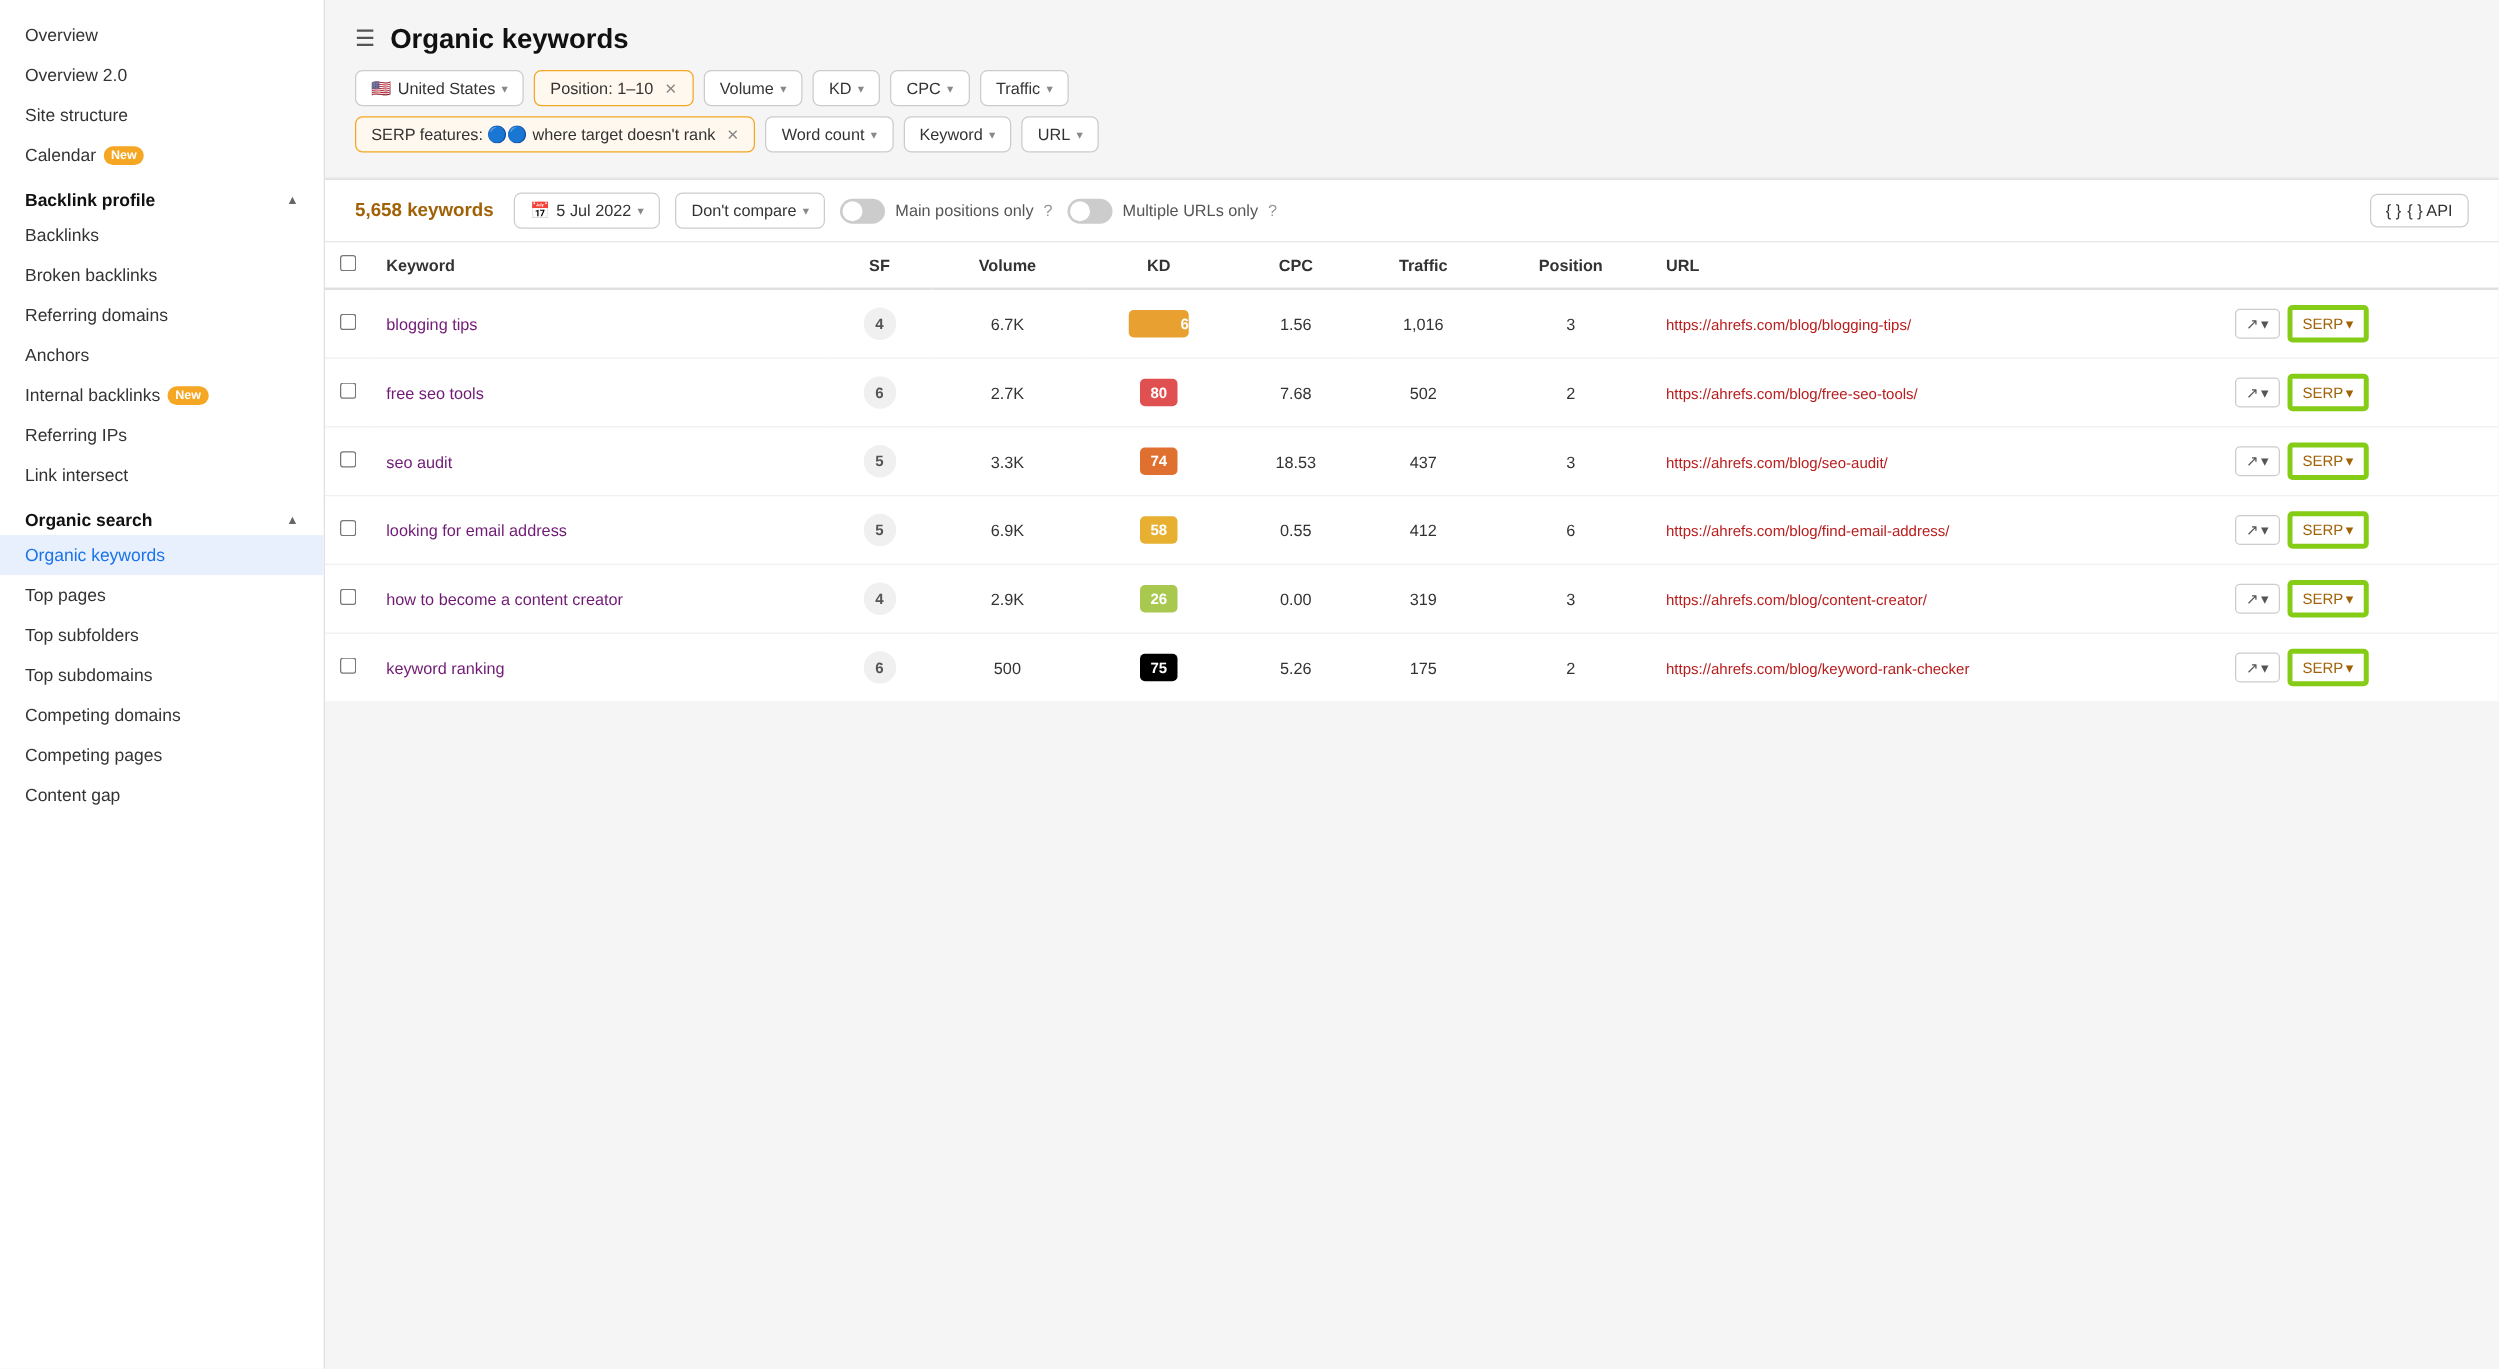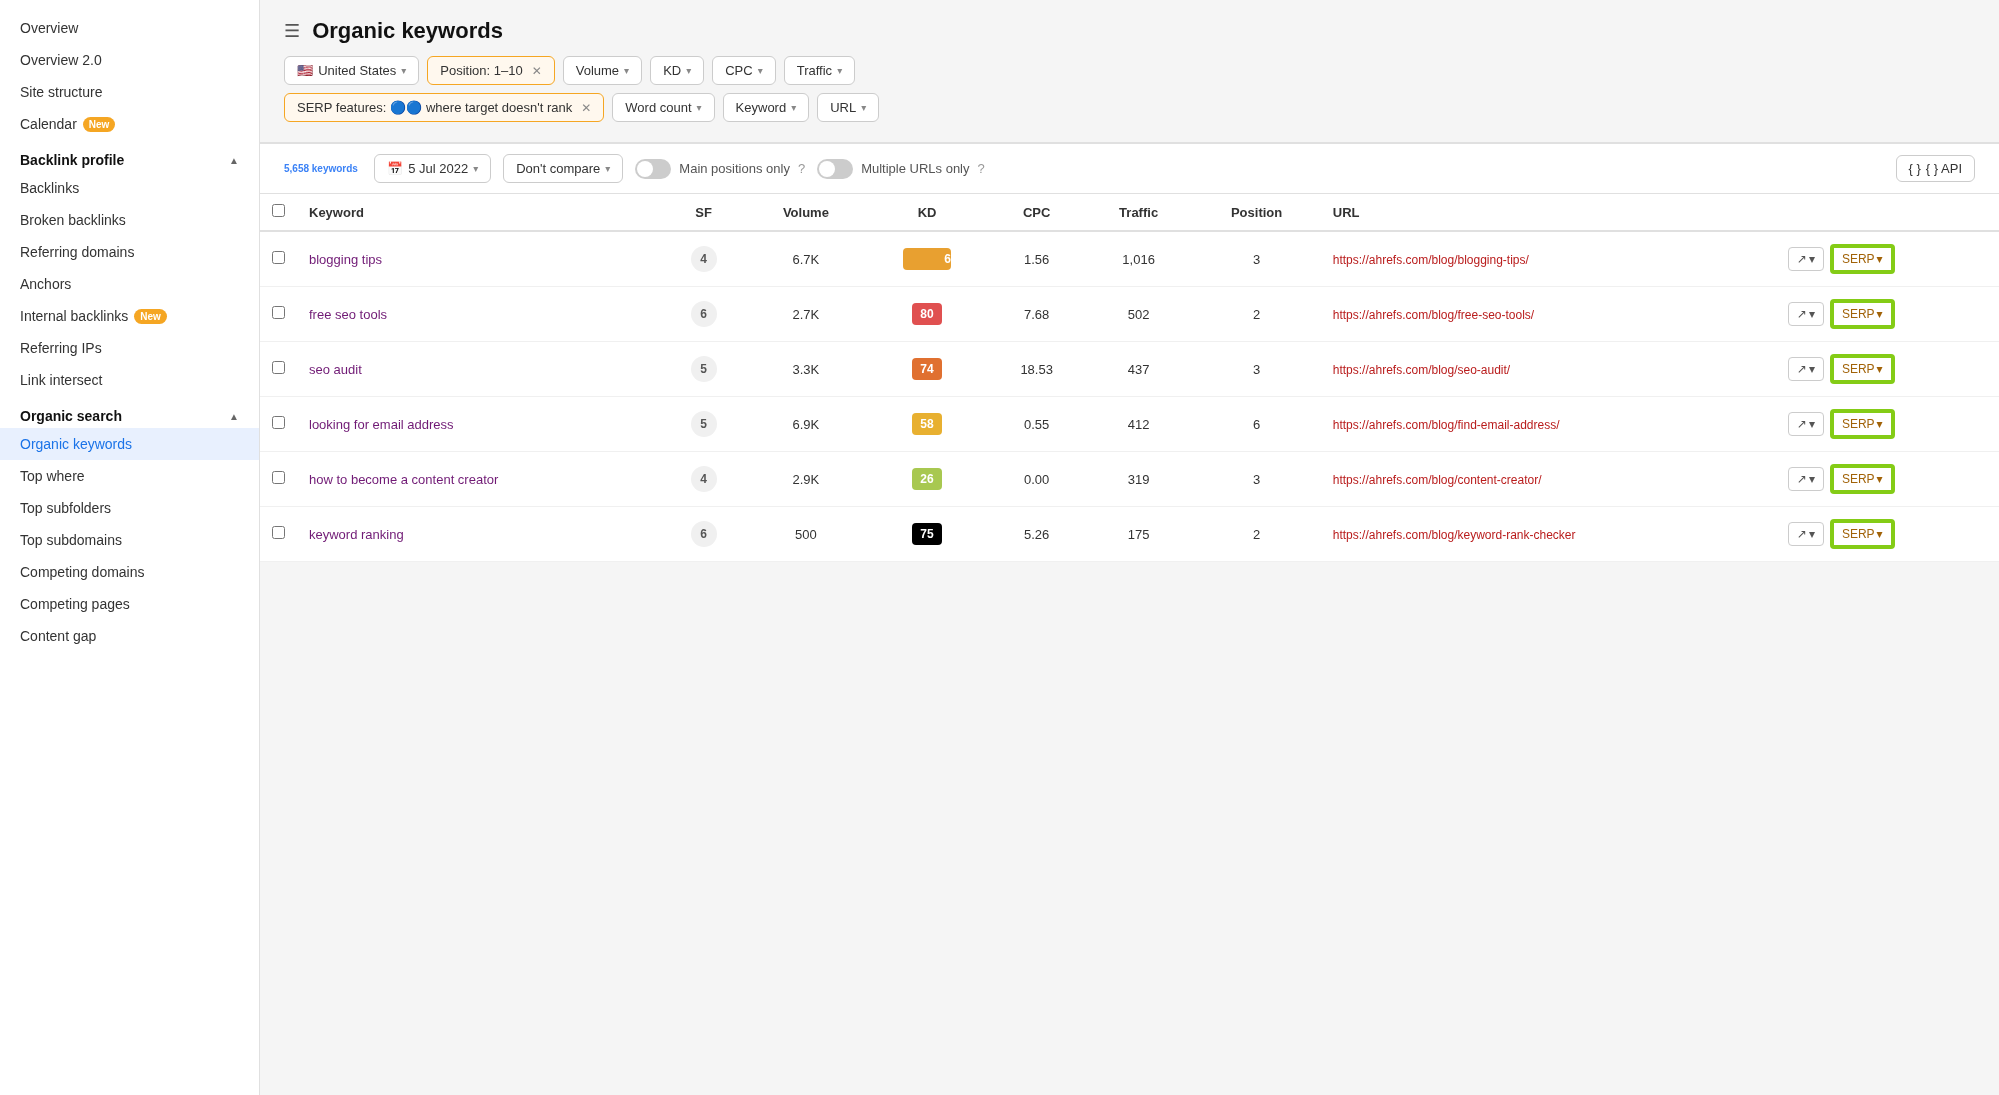--- a/index.html
+++ b/index.html
@@ -109,22 +109,22 @@
       background: #fff;
       border-top: 1px solid #e0e0e0;
       border-bottom: 1px solid #e0e0e0;
       display: flex;
       align-items: center;
       gap: 12px;
       flex-wrap: wrap;
     }
     .keywords-count {
       font-weight: 700;
-      font-size: 10px;
-      color: #3b82f6;
+      font-size: 15px;
+      color: #a16207;
       margin-right: 4px;
     }
     .toggle-group {
       display: flex;
       align-items: center;
       gap: 8px;
       color: #555;
       font-size: 13px;
     }
     .toggle {
@@ -307,21 +307,21 @@
         <span>Link intersect</span>
       </div>
       <div class="sidebar-section-header">
         <span>Organic search</span>
         <span class="chevron">▲</span>
       </div>
       <div class="sidebar-item active">
         <span>Organic keywords</span>
       </div>
       <div class="sidebar-item">
-        <span>Top where</span>
+        <span>Top pages</span>
       </div>
       <div class="sidebar-item">
         <span>Top subfolders</span>
       </div>
       <div class="sidebar-item">
         <span>Top subdomains</span>
       </div>
       <div class="sidebar-item">
         <span>Competing domains</span>
       </div>

